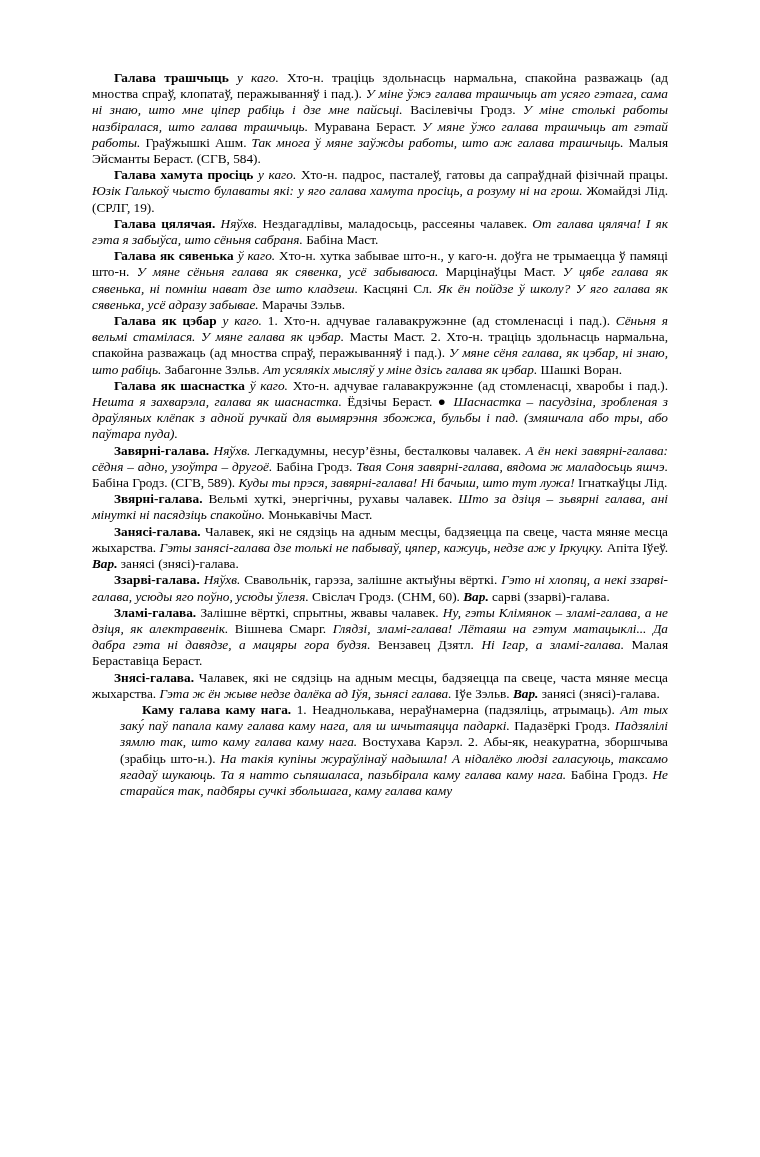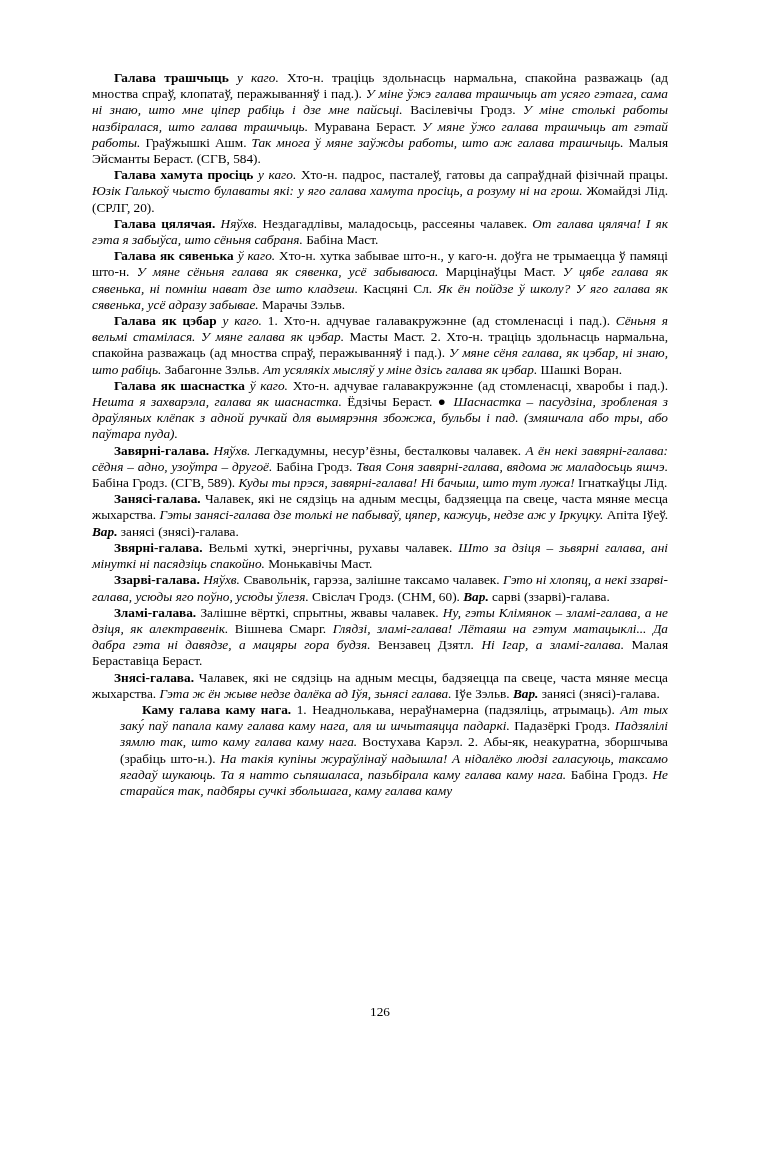--- a/index.html
+++ b/index.html
@@ -60,41 +60,40 @@
 </style>
 </head>
 <body>
 
 <div id="page">
 
   <div class="body-text">
 
     <p class="entry"><span class="hw">Галава трашчыць</span> <span class="it">у каго.</span> <span>Хто-н. траціць здольнасць нармальна, спакойна разважаць (ад мноства спраў, клопатаў, перажыванняў і пад.).</span> <span class="it">У міне ўжэ галава трашчыць ат усяго гэтага, сама ні знаю, што мне ціпер рабіць і дзе мне пайсьці.</span> <span>Васілевічы Гродз.</span> <span class="it">У міне столькі работы назбіралася, што галава трашчыць.</span> <span>Муравана Бераст.</span> <span class="it">У мяне ўжо галава трашчыць ат гэтай работы.</span> <span>Граўжышкі Ашм.</span> <span class="it">Так многа ў мяне заўжды работы, што аж галава трашчыць.</span> <span>Малыя Эйсманты Бераст.</span> <span>(СГВ, 584).</span></p>
 
-    <p class="entry"><span class="hw">Галава хамута просіць</span> <span class="it">у каго.</span> <span>Хто-н. падрос, пасталеў, гатовы да сапраўднай фізічнай працы.</span> <span class="it">Юзік Галькоў чысто булаваты які: у яго галава хамута просіць, а розуму ні на грош.</span> <span>Жомайдзі Лід.</span> <span>(СРЛГ, 20).</span></p>
+    <p class="entry"><span class="hw">Галава хамута просіць</span> <span class="it">у каго.</span> <span>Хто-н. падрос, пасталеў, гатовы да сапраўднай фізічнай працы.</span> <span class="it">Юзік Галькоў чысто булаваты які: у яго галава хамута просіць, а розуму ні на грош.</span> <span>Жомайдзі Лід.</span> <span>(СРЛГ, 19).</span></p>
 
     <p class="entry"><span class="hw">Галава цялячая.</span> <span class="it">Няўхв.</span> <span>Нездагадлівы, маладосьць, рассеяны чалавек.</span> <span class="it">От галава цяляча! І як гэта я забыўса, што сёньня сабраня.</span> <span>Бабіна Маст.</span></p>
 
     <p class="entry"><span class="hw">Галава як сявенька</span> <span class="it">ў каго.</span> <span>Хто-н. хутка забывае што-н., у каго-н. доўга не трымаецца ў памяці што-н.</span> <span class="it">У мяне сёньня галава як сявенка, усё забываюса.</span> <span>Марцінаўцы Маст.</span> <span class="it">У цябе галава як сявенька, ні помніш нават дзе што кладзеш.</span> <span>Касцяні Сл.</span> <span class="it">Як ён пойдзе ў школу? У яго галава як сявенька, усё адразу забывае.</span> <span>Марачы Зэльв.</span></p>
 
     <p class="entry"><span class="hw">Галава як цэбар</span> <span class="it">у каго.</span> <span>1.</span> <span>Хто-н. адчувае галавакружэнне (ад стомленасці і пад.).</span> <span class="it">Сёньня я вельмі стамілася. У мяне галава як цэбар.</span> <span>Масты Маст.</span> <span>2.</span> <span>Хто-н. траціць здольнасць нармальна, спакойна разважаць (ад мноства спраў, перажыванняў і пад.).</span> <span class="it">У мяне сёня галава, як цэбар, ні знаю, што рабіць.</span> <span>Забагонне Зэльв.</span> <span class="it">Ат усялякіх мысляў у міне дзісь галава як цэбар.</span> <span>Шашкі Воран.</span></p>
 
     <p class="entry"><span class="hw">Галава як шаснастка</span> <span class="it">ў каго.</span> <span>Хто-н. адчувае галавакружэнне (ад стомленасці, хваробы і пад.).</span> <span class="it">Нешта я захварэла, галава як шаснастка.</span> <span>Ёдзічы Бераст.</span> <span>●</span> <span class="it">Шаснастка – пасудзіна, зробленая з драўляных клёпак з адной ручкай для вымярэння збожжа, бульбы і пад. (змяшчала або тры, або паўтара пуда).</span></p>
 
     <p class="entry"><span class="hw">Завярні-галава.</span> <span class="it">Няўхв.</span> <span>Легкадумны, несур’ёзны, бесталковы чалавек.</span> <span class="it">А ён некі завярні-галава: сёдня – адно, узоўтра – другоё.</span> <span>Бабіна Гродз.</span> <span class="it">Твая Соня завярні-галава, вядома ж маладосьць яшчэ.</span> <span>Бабіна Гродз. (СГВ, 589).</span> <span class="it">Куды ты прэся, завярні-галава! Ні бачыш, што тут лужа!</span> <span>Ігнаткаўцы Лід.</span></p>
 
+    <p class="entry"><span class="hw">Звярні-галава.</span> <span>Вельмі хуткі, энергічны, рухавы чалавек.</span> <span class="it">Што за дзіця – зьвярні галава, ані мінуткі ні пасядзіць спакойно.</span> <span>Монькавічы Маст.</span></p>
+
     <p class="entry"><span class="hw">Занясі-галава.</span> <span>Чалавек, які не сядзіць на адным месцы, бадзяецца па свеце, часта мяняе месца жыхарства.</span> <span class="it">Гэты занясі-галава дзе толькі не пабываў, цяпер, кажуць, недзе аж у Іркуцку.</span> <span>Апіта Іўеў.</span> <span class="bi">Вар.</span> <span>занясі (знясі)-галава.</span></p>
 
-    <p class="entry"><span class="hw">Звярні-галава.</span> <span>Вельмі хуткі, энергічны, рухавы чалавек.</span> <span class="it">Што за дзіця – зьвярні галава, ані мінуткі ні пасядзіць спакойно.</span> <span>Монькавічы Маст.</span></p>
-
-    <p class="entry"><span class="hw">Ззарві-галава.</span> <span class="it">Няўхв.</span> <span>Свавольнік, гарэза, залішне таксамо чалавек.</span> <span class="it">Гэто ні хлопяц, а некі ззарві-галава, усюды яго поўно, усюды ўлезя.</span> <span>Свіслач Гродз. (СНМ, 60).</span> <span class="bi">Вар.</span> <span>сарві (ззарві)-галава.</span></p>
+    <p class="entry"><span class="hw">Ззарві-галава.</span> <span class="it">Няўхв.</span> <span>Свавольнік, гарэза, залішне актыўны вёрткі.</span> <span class="it">Гэто ні хлопяц, а некі ззарві-галава, усюды яго поўно, усюды ўлезя.</span> <span>Свіслач Гродз. (СНМ, 60).</span> <span class="bi">Вар.</span> <span>сарві (ззарві)-галава.</span></p>
 
     <p class="entry"><span class="hw">Зламі-галава.</span> <span>Залішне вёрткі, спрытны, жвавы чалавек.</span> <span class="it">Ну, гэты Клімянок – зламі-галава, а не дзіця, як  алектравенік.</span> <span>Вішнева Смарг.</span> <span class="it">Глядзі, зламі-галава! Лётаяш на гэтум матацыклі... Да дабра гэта ні давядзе, а мацяры гора будзя.</span> <span>Вензавец Дзятл.</span> <span class="it">Ні Ігар, а зламі-галава.</span> <span>Малая Бераставіца Бераст.</span></p>
 
     <p class="entry"><span class="hw">Знясі-галава.</span> <span>Чалавек, які не сядзіць на адным месцы, бадзяецца па свеце, часта мяняе месца жыхарства.</span> <span class="it">Гэта ж ён жыве недзе далёка ад Іўя, зьнясі галава.</span> <span>Іўе Зэльв.</span> <span class="bi">Вар.</span> <span>занясі (знясі)-галава.</span></p>
 
     <p class="entry"><span class="hw">Каму галава каму нага.</span> <span>1.</span> <span>Неаднолькава, нераўнамерна (падзяліць, атрымаць).</span> <span class="it">Ат тых заку́ паў папала каму галава каму нага, аля ш шчытаяцца падаркі.</span> <span>Падазёркі Гродз.</span> <span class="it">Падзялілі зямлю так, што каму галава каму нага.</span> <span>Востухава Карэл.</span> <span>2.</span> <span>Абы-як, неакуратна, зборшчыва (зрабіць   што-н.).</span> <span class="it">На такія купіны жураўлінаў надышла! А нідалёко людзі галасуюць, таксамо ягадаў шукаюць. Та я натто сьпяшаласа, пазьбірала каму галава каму нага.</span> <span>Бабіна Гродз.</span> <span class="it">Не старайся так, падбяры сучкі збольшага, каму галава каму</span></p>
 
   </div>
 
-  <div class="pagenum">126</div>
 
 </div>
 
 </body></html>

